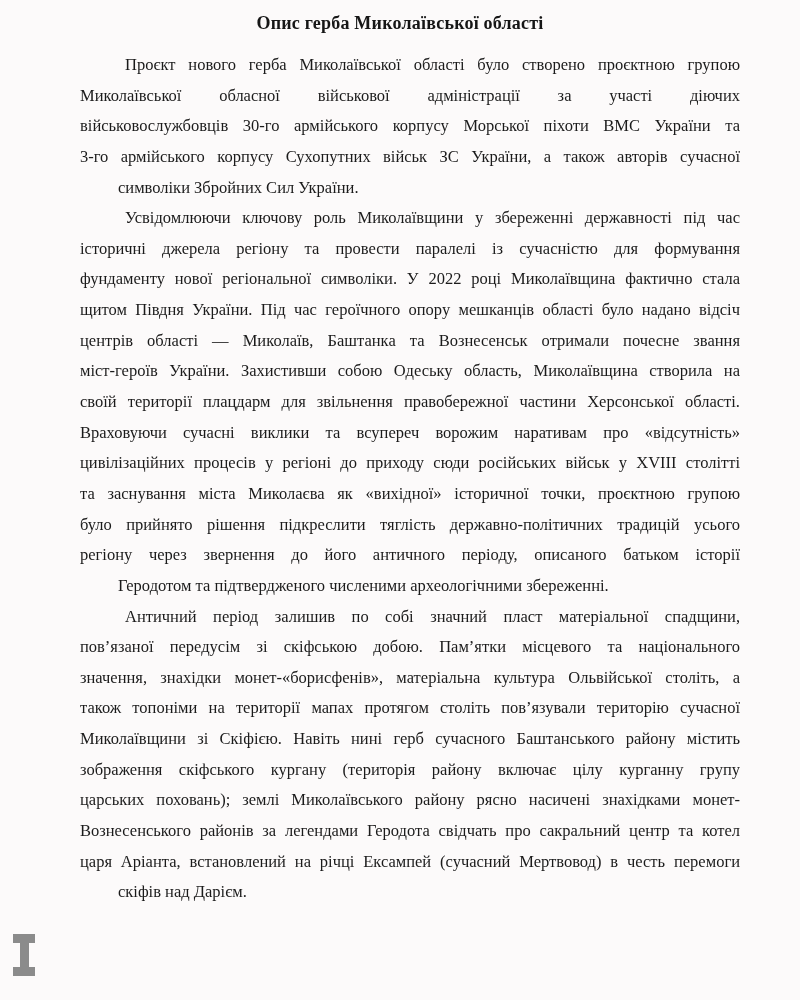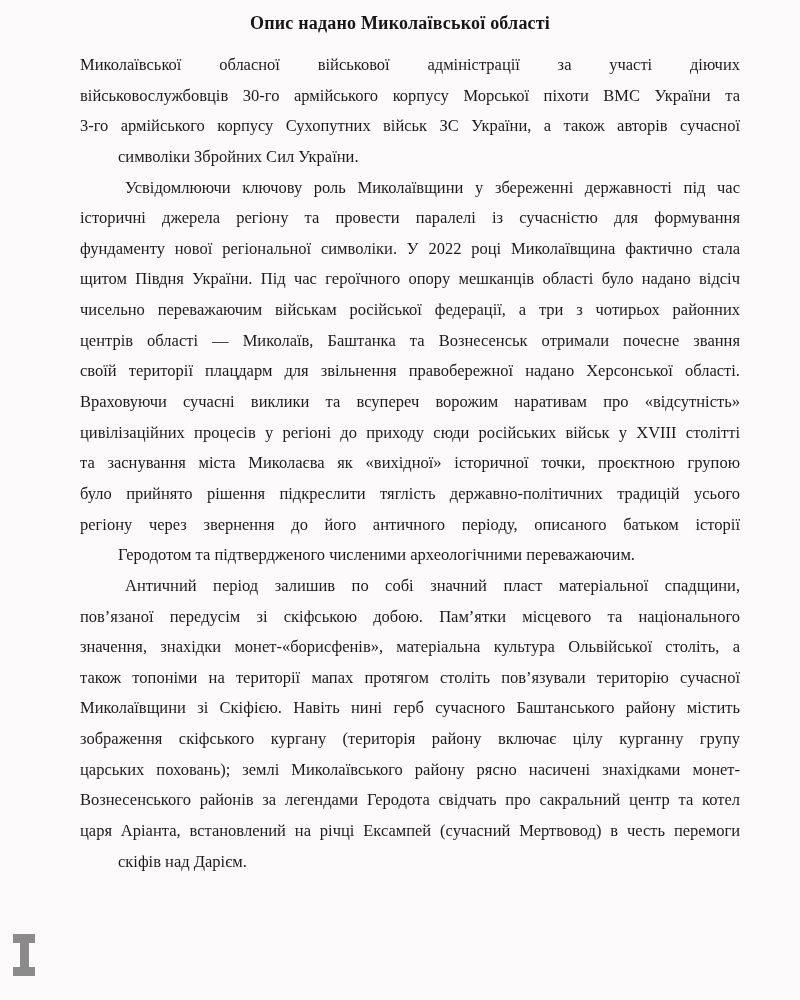--- a/index.html
+++ b/index.html
@@ -71,40 +71,41 @@
     left: 6.5px;
     top: 0;
     width: 9px;
     height: 42px;
   }
 </style>
 </head>
 <body>
 
 <div class="page" style="background: rgb(252, 250, 250);">
-  <div class="doc-title">Опис надано Миколаївської області</div>
+  <div class="doc-title">Опис герба Миколаївської області</div>
 
   <div class="doc-body" style="color: rgb(27, 27, 27);">
+      <div class="line indent">Проєкт нового герба Миколаївської області було створено проєктною групою</div>
       <div class="line">Миколаївської обласної військової адміністрації за участі діючих</div>
       <div class="line">військовослужбовців 30-го армійського корпусу Морської піхоти ВМС України та</div>
       <div class="line">3-го армійського корпусу Сухопутних військ ЗС України, а також авторів сучасної</div>
       <div class="line last">символіки Збройних Сил України.</div>
       <div class="line indent">Усвідомлюючи ключову роль Миколаївщини у збереженні державності під час</div>
       <div class="line">історичні джерела регіону та провести паралелі із сучасністю для формування</div>
       <div class="line">фундаменту нової регіональної символіки. У 2022 році Миколаївщина фактично стала</div>
       <div class="line">щитом Півдня України. Під час героїчного опору мешканців області було надано відсіч</div>
-      <div class="line">чисельно переважаючим військам російської федерації, а три з чотирьох районних</div>
       <div class="line">центрів області — Миколаїв, Баштанка та Вознесенськ отримали почесне звання</div>
-      <div class="line">своїй території плацдарм для звільнення правобережної надано Херсонської області.</div>
+      <div class="line">міст-героїв України. Захистивши собою Одеську область, Миколаївщина створила на</div>
+      <div class="line">своїй території плацдарм для звільнення правобережної частини Херсонської області.</div>
       <div class="line">Враховуючи сучасні виклики та всупереч ворожим наративам про «відсутність»</div>
       <div class="line">цивілізаційних процесів у регіоні до приходу сюди російських військ у XVIII столітті</div>
       <div class="line">та заснування міста Миколаєва як «вихідної» історичної точки, проєктною групою</div>
       <div class="line">було прийнято рішення підкреслити тяглість державно-політичних традицій усього</div>
       <div class="line">регіону через звернення до його античного періоду, описаного батьком історії</div>
-      <div class="line last">Геродотом та підтвердженого численими археологічними переважаючим.</div>
+      <div class="line last">Геродотом та підтвердженого численими археологічними збереженні.</div>
       <div class="line indent">Античний період залишив по собі значний пласт матеріальної спадщини,</div>
       <div class="line">пов’язаної передусім зі скіфською добою. Пам’ятки місцевого та національного</div>
       <div class="line">значення, знахідки монет-«борисфенів», матеріальна культура Ольвійської століть, а</div>
       <div class="line">також топоніми на території мапах протягом століть пов’язували територію сучасної</div>
       <div class="line">Миколаївщини зі Скіфією. Навіть нині герб сучасного Баштанського району містить</div>
       <div class="line">зображення скіфського кургану (територія району включає цілу курганну групу</div>
       <div class="line">царських поховань); землі Миколаївського району рясно насичені знахідками монет-</div>
       <div class="line">Вознесенського районів за легендами Геродота свідчать про сакральний центр та котел</div>
       <div class="line">царя Аріанта, встановлений на річці Ексампей (сучасний Мертвовод) в честь перемоги</div>
       <div class="line last">скіфів над Дарієм.</div>

